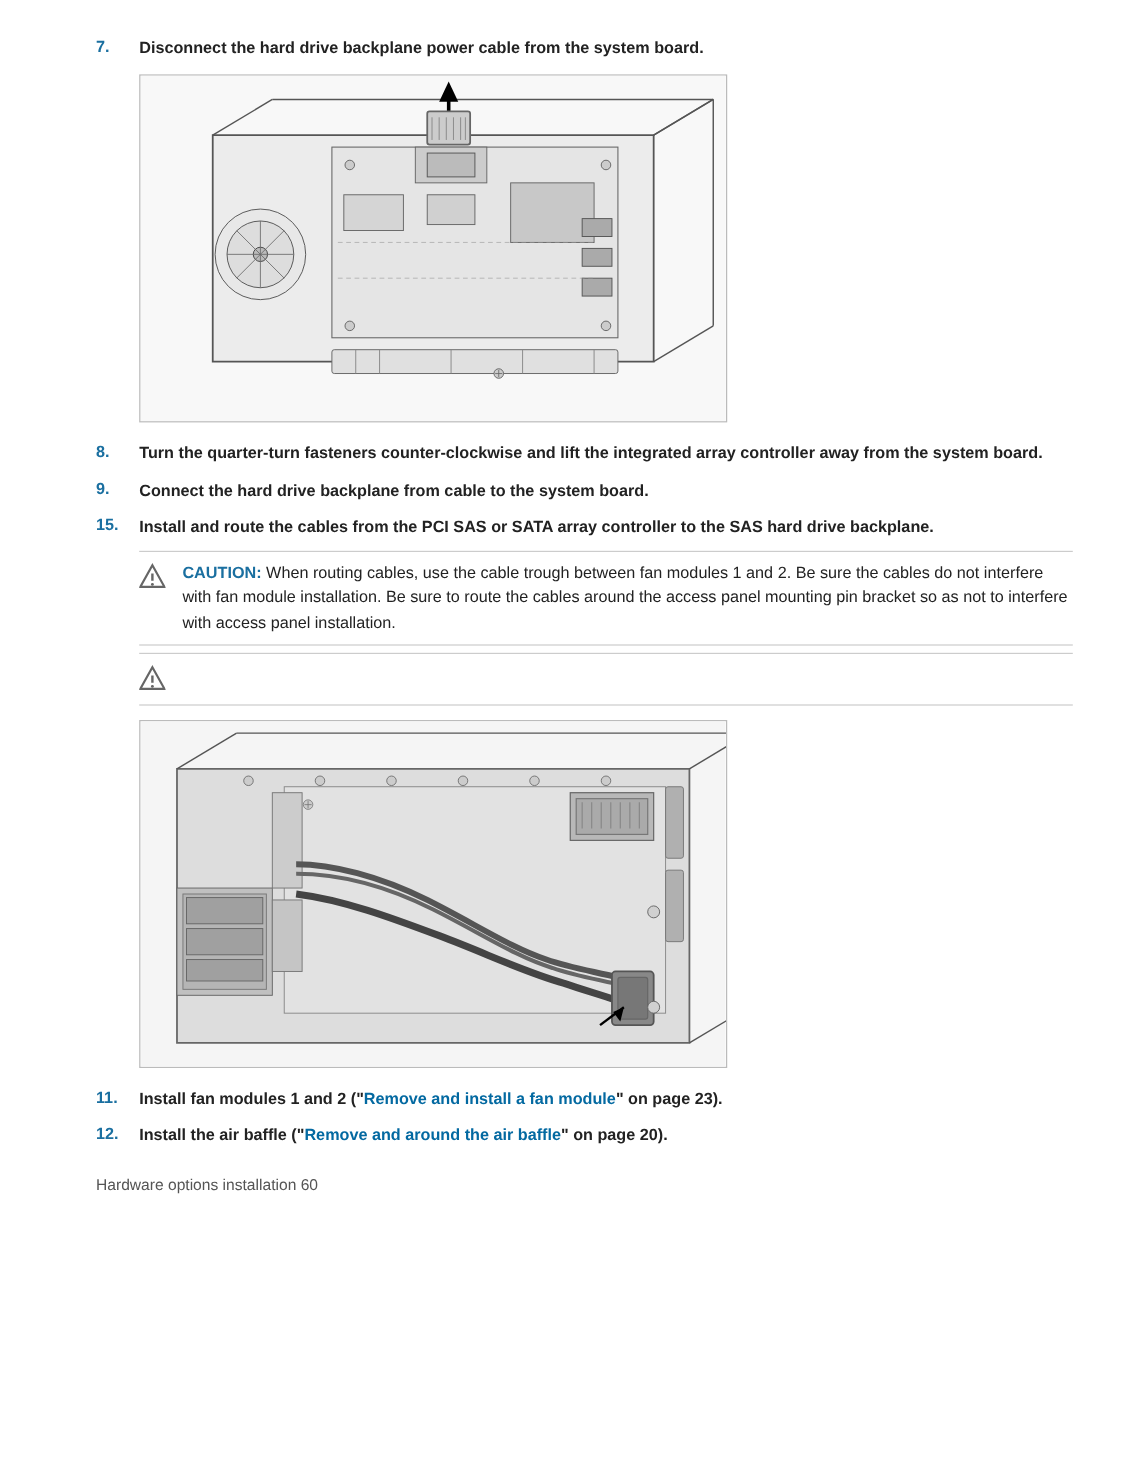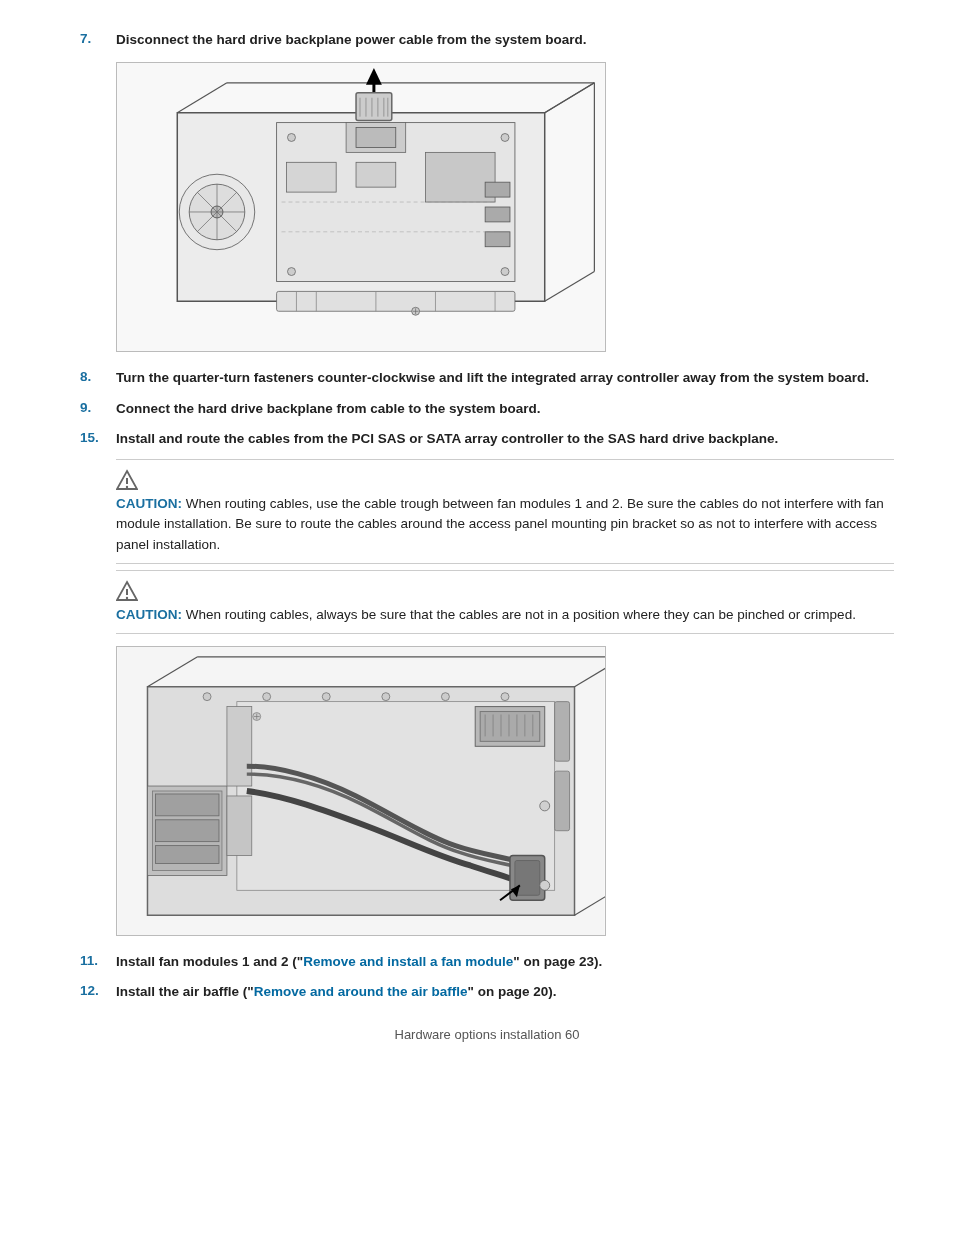--- a/index.html
+++ b/index.html
@@ -46,21 +46,20 @@
       width: 490px;
       height: 290px;
     }
     .caution-block {
       display: flex;
       align-items: flex-start;
       border-top: 1px solid #ccc;
       border-bottom: 1px solid #ccc;
       padding: 8px 0 8px 0;
       margin: 6px 0 6px 36px;
-      flex-direction: column;
     }
     .caution-icon {
       width: 26px;
       min-width: 26px;
       margin-right: 10px;
       margin-top: 1px;
     }
     .caution-icon svg {
       width: 22px;
       height: 22px;
@@ -73,21 +72,21 @@
     .caution-label {
       font-weight: bold;
       color: #1a6fa0;
     }
     .link {
       color: #0369a1;
       text-decoration: none;
     }
     .footer {
       display: flex;
-      justify-content: center;
+      justify-content: flex-start;
       margin-top: 24px;
       font-size: 13px;
       color: #555;
     }
 
     
     .diagram-svg {
       width: 100%;
       height: 100%;
     }
@@ -211,23 +210,20 @@
 </div>
 
 <div class="caution-block">
   <div class="caution-icon">
     <svg viewBox="0 0 22 22" xmlns="http://www.w3.org/2000/svg">
       <polygon points="11,2 21,20 1,20" fill="none" stroke="#666" stroke-width="1.8"></polygon>
       <line x1="11" y1="9" x2="11" y2="15" stroke="#666" stroke-width="2"></line>
       <circle cx="11" cy="18" r="1.2" fill="#666"></circle>
     </svg>
   </div>
-  <div class="caution-text">
-    <span class="caution-label">CAUTION:</span><span> When routing cables, always be sure that the cables are not in a position where they can be pinched or crimped.</span>
-  </div>
 </div>
 
 <div class="image-container diagram2">
   <svg class="diagram-svg" viewBox="0 0 490 290" xmlns="http://www.w3.org/2000/svg">
     <rect width="490" height="290" fill="#f5f5f5"></rect>
 
     <g fill="none" stroke="#333" stroke-width="1.2">
 
       <polygon points="30,40 460,40 460,270 30,270" fill="#ddd" stroke="#666" stroke-width="1.5"></polygon>
 

